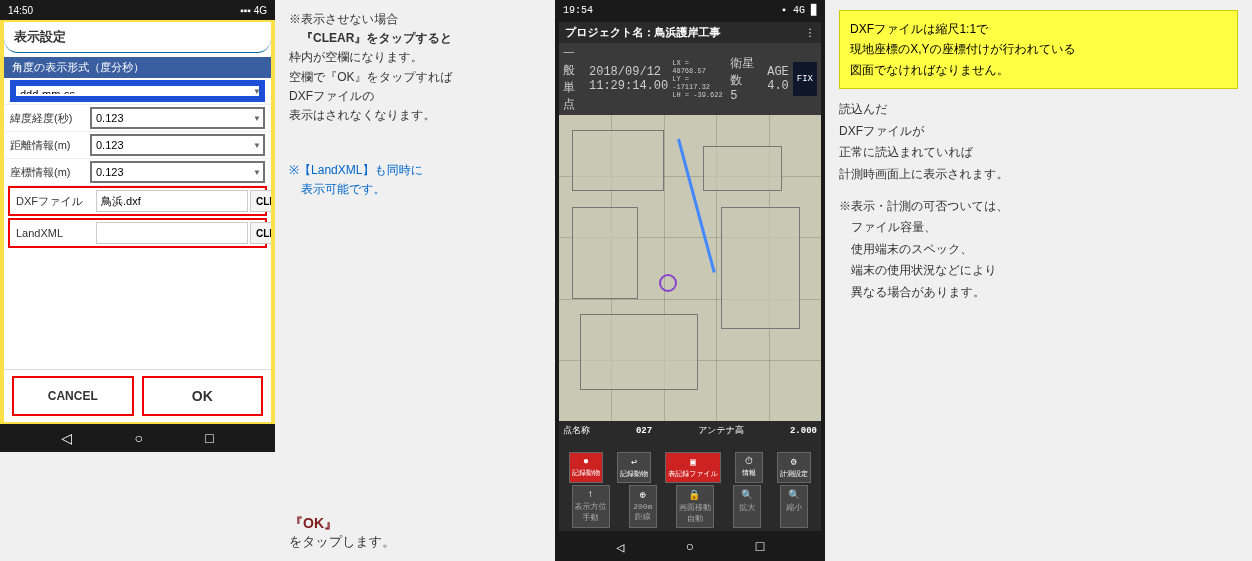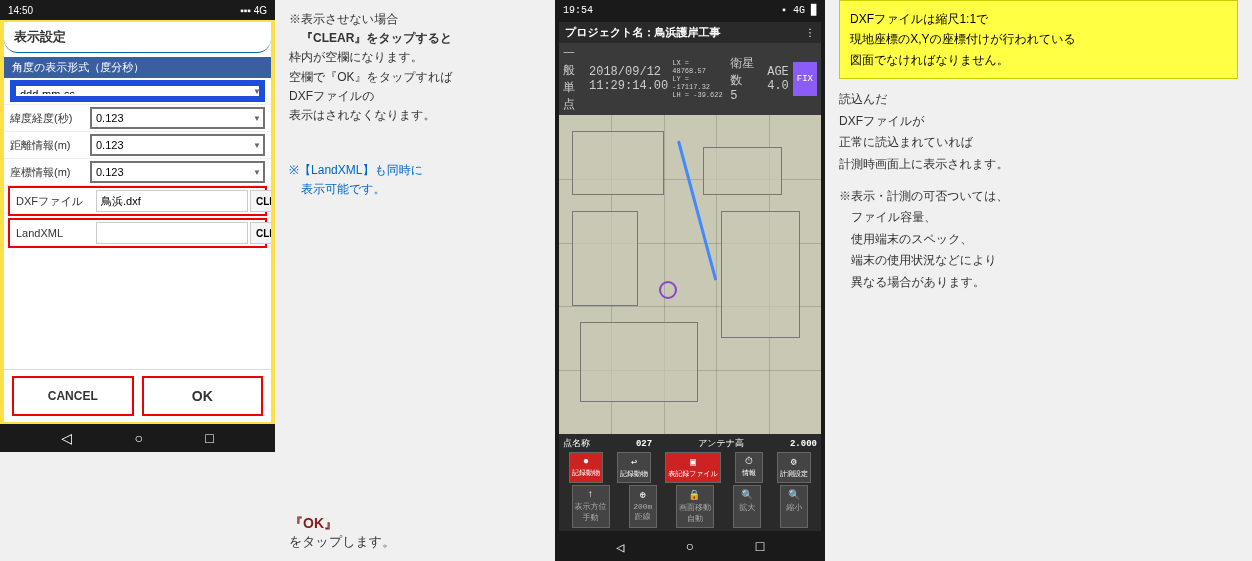--- a/index.html
+++ b/index.html
@@ -285,21 +285,21 @@
     .map-bottom-bar {
       background: #2a2a2a;
       color: white;
       padding: 3px 4px;
       font-size: 9px;
     }
     .map-bottom-row1 {
       display: flex;
       justify-content: space-between;
       align-items: center;
-      margin-bottom: 2px;
+      margin-bottom: 15px;
       color: white;
     }
     .map-toolbar {
       display: flex;
       gap: 2px;
       justify-content: space-around;
     }
     .map-tool-btn {
       background: #444;
       border: 1px solid #666;
@@ -328,21 +328,21 @@
       margin-top: 2px;
     }
     .map-nav-label {
       font-size: 8px;
       color: #aaa;
     }
 
     
     .right-text {
       flex: 1;
-      padding: 0 14px;
+      padding: 10px 14px;
       background: #f0f0f0;
       display: flex;
       flex-direction: column;
       gap: 10px;
     }
     .yellow-box {
       background: #ffff44;
       border: 1px solid #cccc00;
       padding: 8px 10px;
       font-size: 12px;
@@ -456,21 +456,21 @@
     <div class="map-header">
       <span class="map-project-title">プロジェクト名：鳥浜護岸工事</span>
       <span>⋮</span>
     </div>
     <div class="map-info-bar">
       <span class="map-info-item">一般<br>単点</span>
       <span class="map-info-item">2018/09/12<br>11:29:14.00</span>
       <span class="map-info-item" style="font-size:7px;">LX = 48768.57<br>LY = -17117.32<br>LH = -39.622</span>
       <span class="map-info-item">衛星数<br>5</span>
       <span class="map-info-item">AGE<br>4.0</span>
-      <span style="background:#8b5cf6;color:white;padding:12px 4px;font-size:9px;">FIX</span>
+      <span style="background:#0f172a;color:white;padding:12px 4px;font-size:9px;">FIX</span>
     </div>
     <div class="map-container">
       <div class="map-grid">
 
         <div class="map-grid-line-h" style="top:20%;"></div>
         <div class="map-grid-line-h" style="top:40%;"></div>
         <div class="map-grid-line-h" style="top:60%;"></div>
         <div class="map-grid-line-h" style="top:80%;"></div>
 
         <div class="map-grid-line-v" style="left:20%;"></div>

